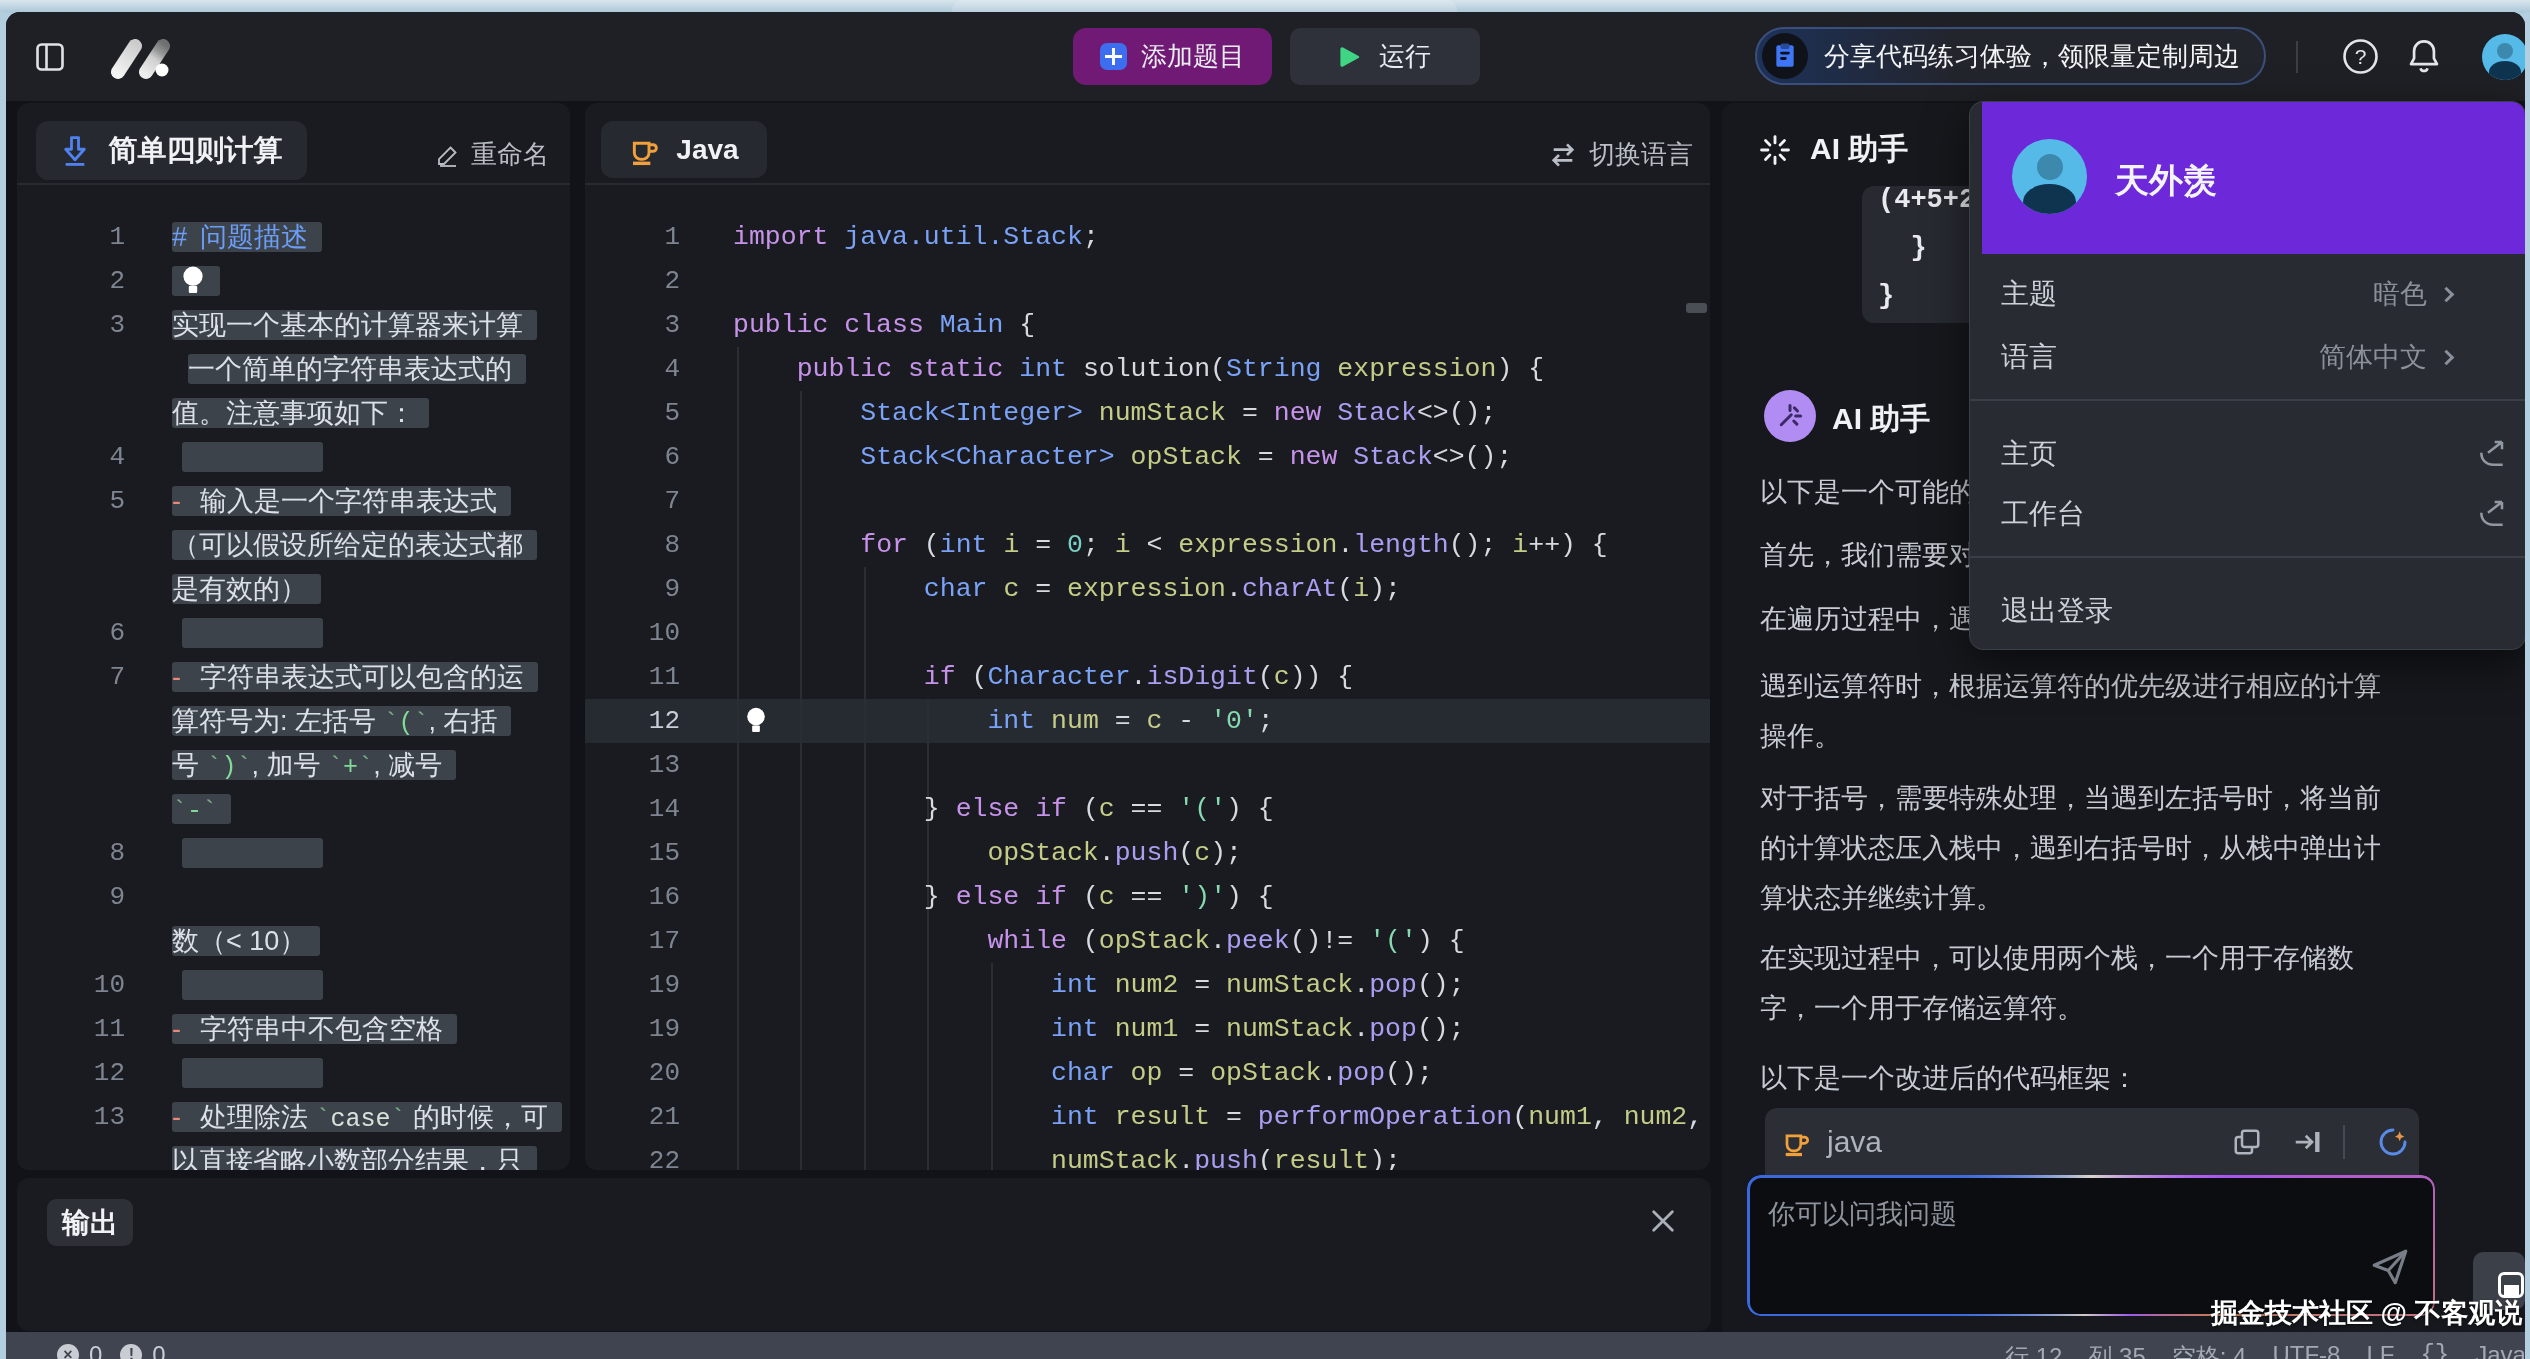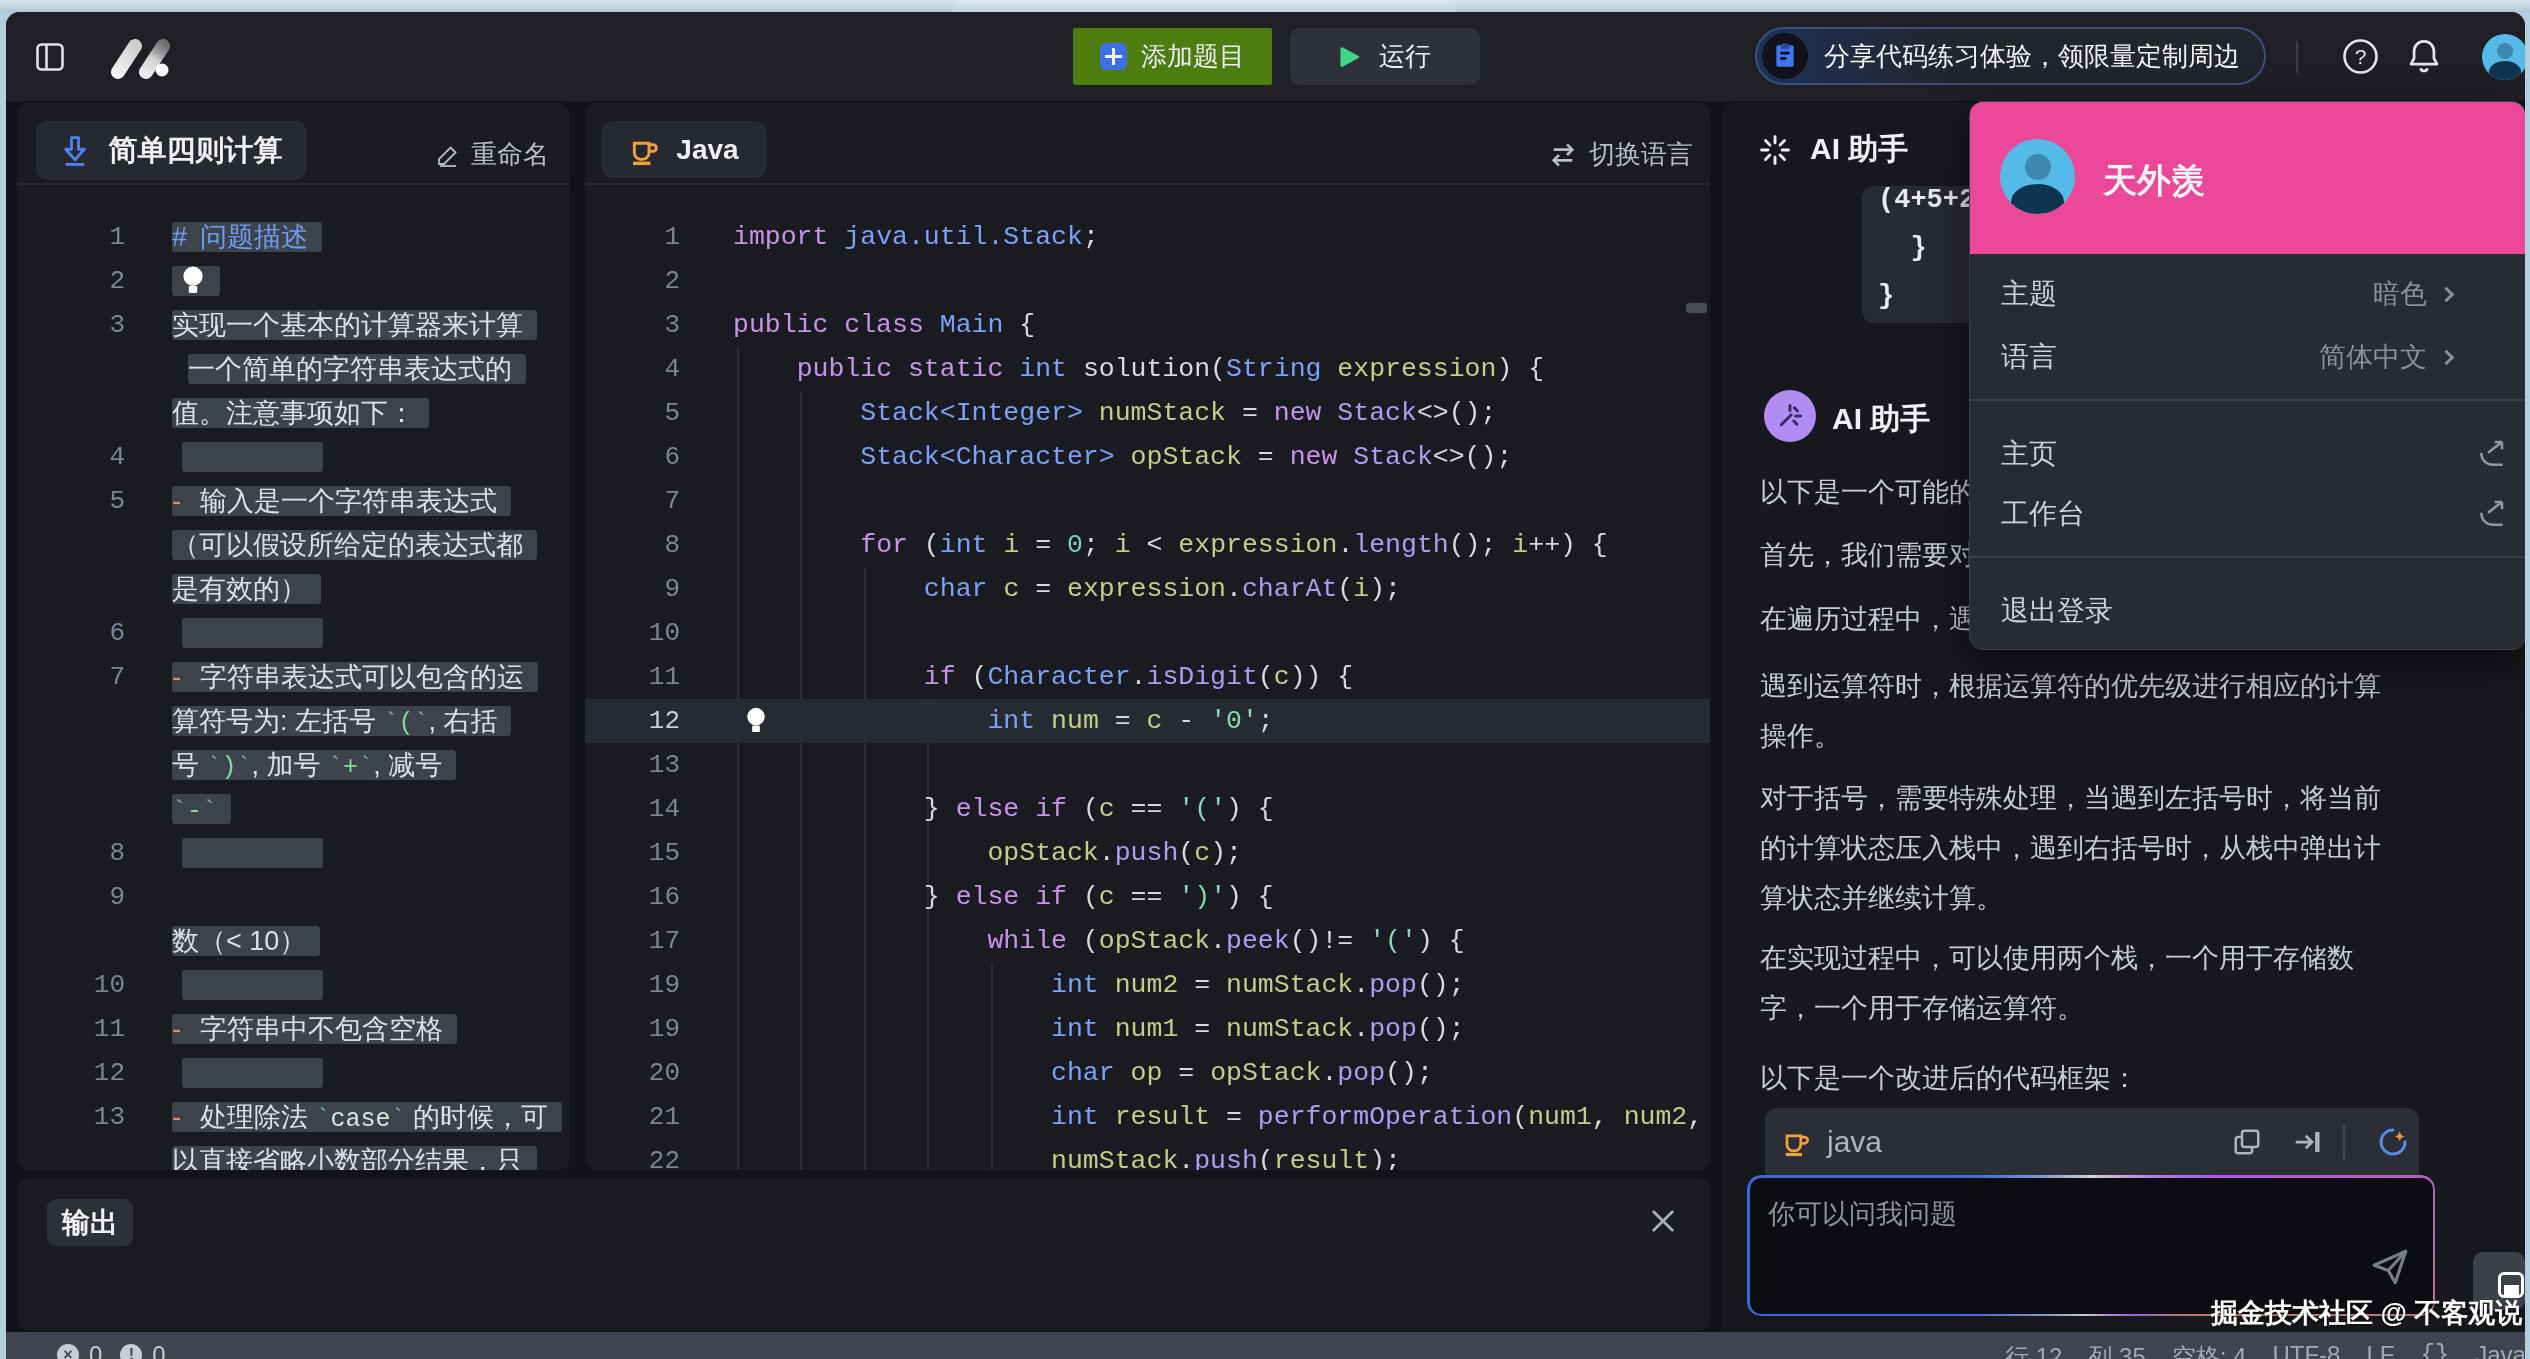--- a/index.html
+++ b/index.html
@@ -40,21 +40,21 @@
         <stop offset="0" stop-color="#ececec"></stop>
         <stop offset=".5" stop-color="#cfcfcf"></stop>
         <stop offset=".72" stop-color="#9a9a9a"></stop>
         <stop offset="1" stop-color="#707070"></stop>
       </linearGradient>
     </defs>
     <line x1="8" y1="33" x2="25" y2="7" stroke="url(#lg1)" stroke-width="14" stroke-linecap="round"></line>
     <line x1="36" y1="33" x2="53" y2="7" stroke="url(#lg2)" stroke-width="14" stroke-linecap="round"></line>
     <circle cx="52" cy="31" r="6.5" fill="#ffffff"></circle>
   </svg>
-<div class="chip" style="left:1073px;top:28px;width:199px;height:57px;border-radius:2px;background:#4d7c0f">
+<div class="chip" style="left:1073px;top:28px;width:199px;height:57px;border-radius:13px;background:#701a75">
     <div style="width:27px;height:27px;background:#3e6ef0;border-radius:7px;position:relative;margin-right:14px">
       <div style="position:absolute;left:12px;top:5px;width:3px;height:17px;background:#fff"></div>
       <div style="position:absolute;left:5px;top:12px;width:17px;height:3px;background:#fff"></div>
     </div>
     <span style="color:#e9ecf0;font-size:26px;white-space:nowrap">添加题目</span>
   </div>
 <div class="chip" style="left:1290px;top:28px;width:190px;height:57px;border-radius:10px;background:#2e3139">
     <svg width="24" height="28" viewBox="0 0 24 28" style="margin-right:16px">
       <path d="M4 4.5 L20 13.2 a1.5 1.5 0 0 1 0 1.6 L4 23.5 a1.8 1.8 0 0 1-2.6-1.6 V6.1 A1.8 1.8 0 0 1 4 4.5z" fill="#3fd584"></path>
     </svg>
@@ -292,21 +292,21 @@
 <div class="abs" style="left:2005px;top:1341px;display:flex;gap:26px;color:#a3a9b3;font-size:24px;white-space:nowrap">
     <span>行 12</span>
     <span>列 35</span>
     <span>空格: 4</span>
     <span>UTF-8</span>
     <span>LF</span>
     <span style="font-family:'Liberation Mono',monospace">{}</span>
     <span>Java</span>
   </div>
 <div class="abs" style="left:1969px;top:101px;width:557px;height:549px;border-radius:14px;background:#282b32;border:1px solid #3b3f47;box-shadow:0 14px 44px rgba(0,0,0,.55);overflow:hidden">
-    <div style="position:absolute;left:0;top:0;right:0;height:152px;background:#ec4899">
+    <div style="position:absolute;left:12px;top:0;right:0;height:152px;background:#6d28d9">
       <div style="position:absolute;left:30px;top:37px;width:75px;height:75px;border-radius:50%;background:#56bae9;overflow:hidden">
         <div style="position:absolute;left:25px;top:15px;width:26px;height:26px;border-radius:50%;background:#3d88ad"></div>
         <div style="position:absolute;left:11px;top:45px;width:53px;height:36px;border-radius:50% 50% 0 0;background:#0e3450"></div>
       </div>
       <div style="position:absolute;left:133px;top:56px;color:#f2f4f7;font-size:34px;font-weight:bold;white-space:nowrap">天外羡</div>
     </div>
   </div>
 <div class="menurow" style="top:269px">
     <span>主题</span>
     <span class="menuval" style="margin-right:42px">暗色 <i class="chev"></i></span>

